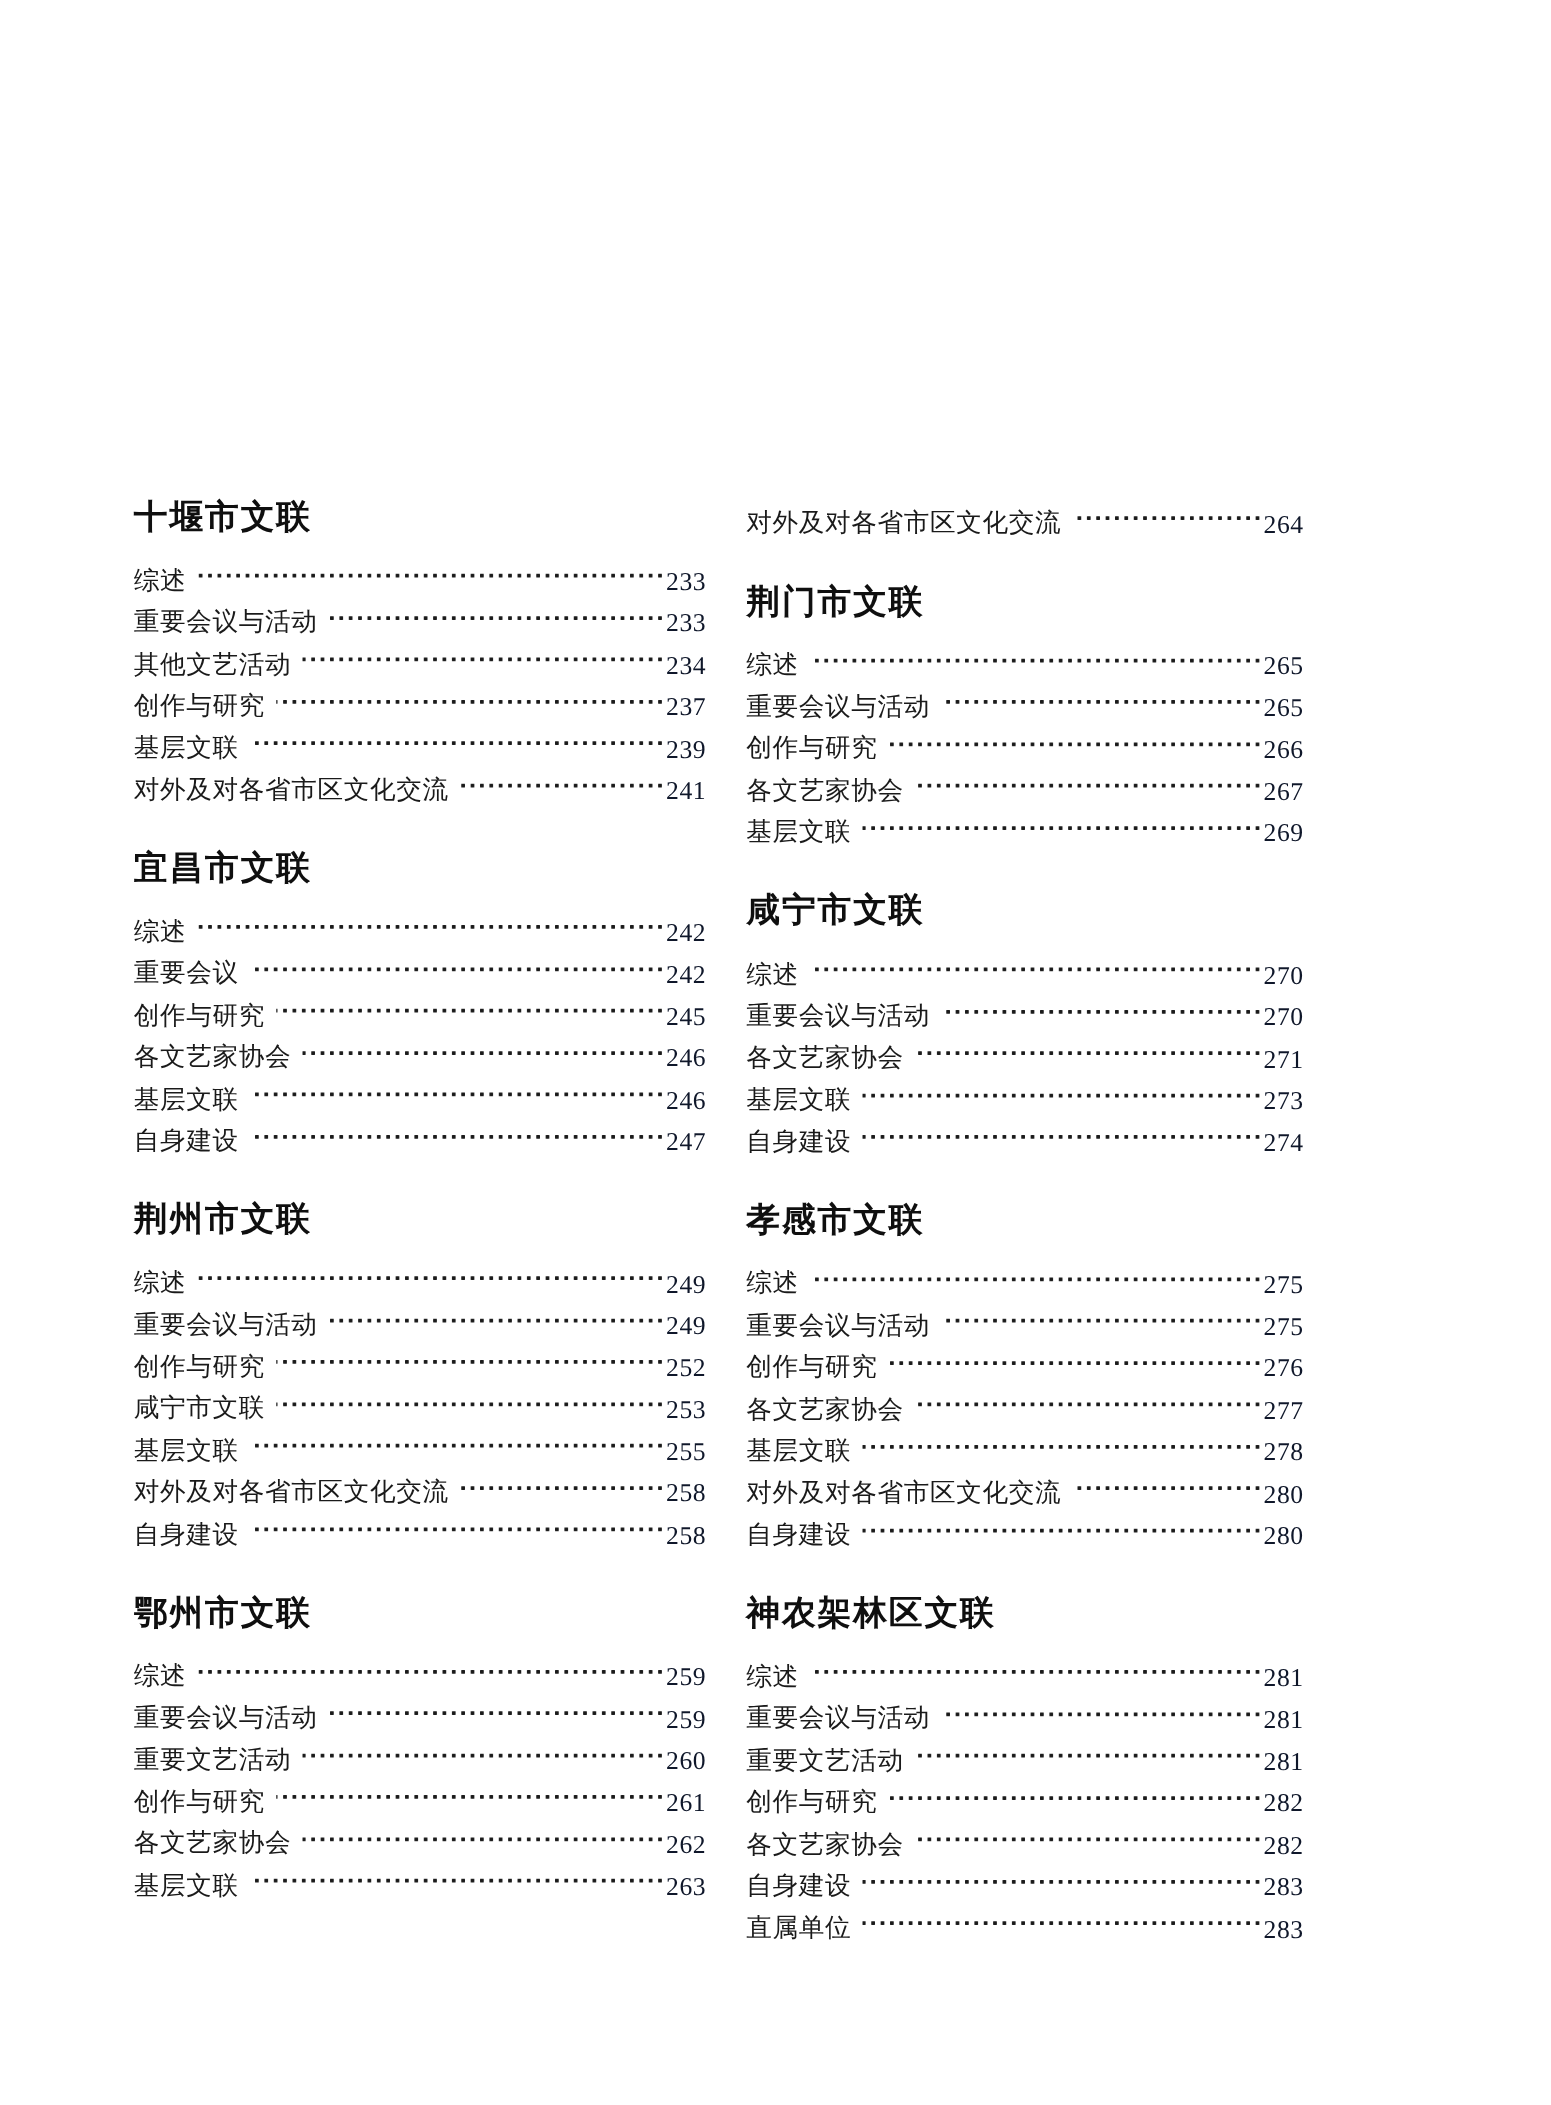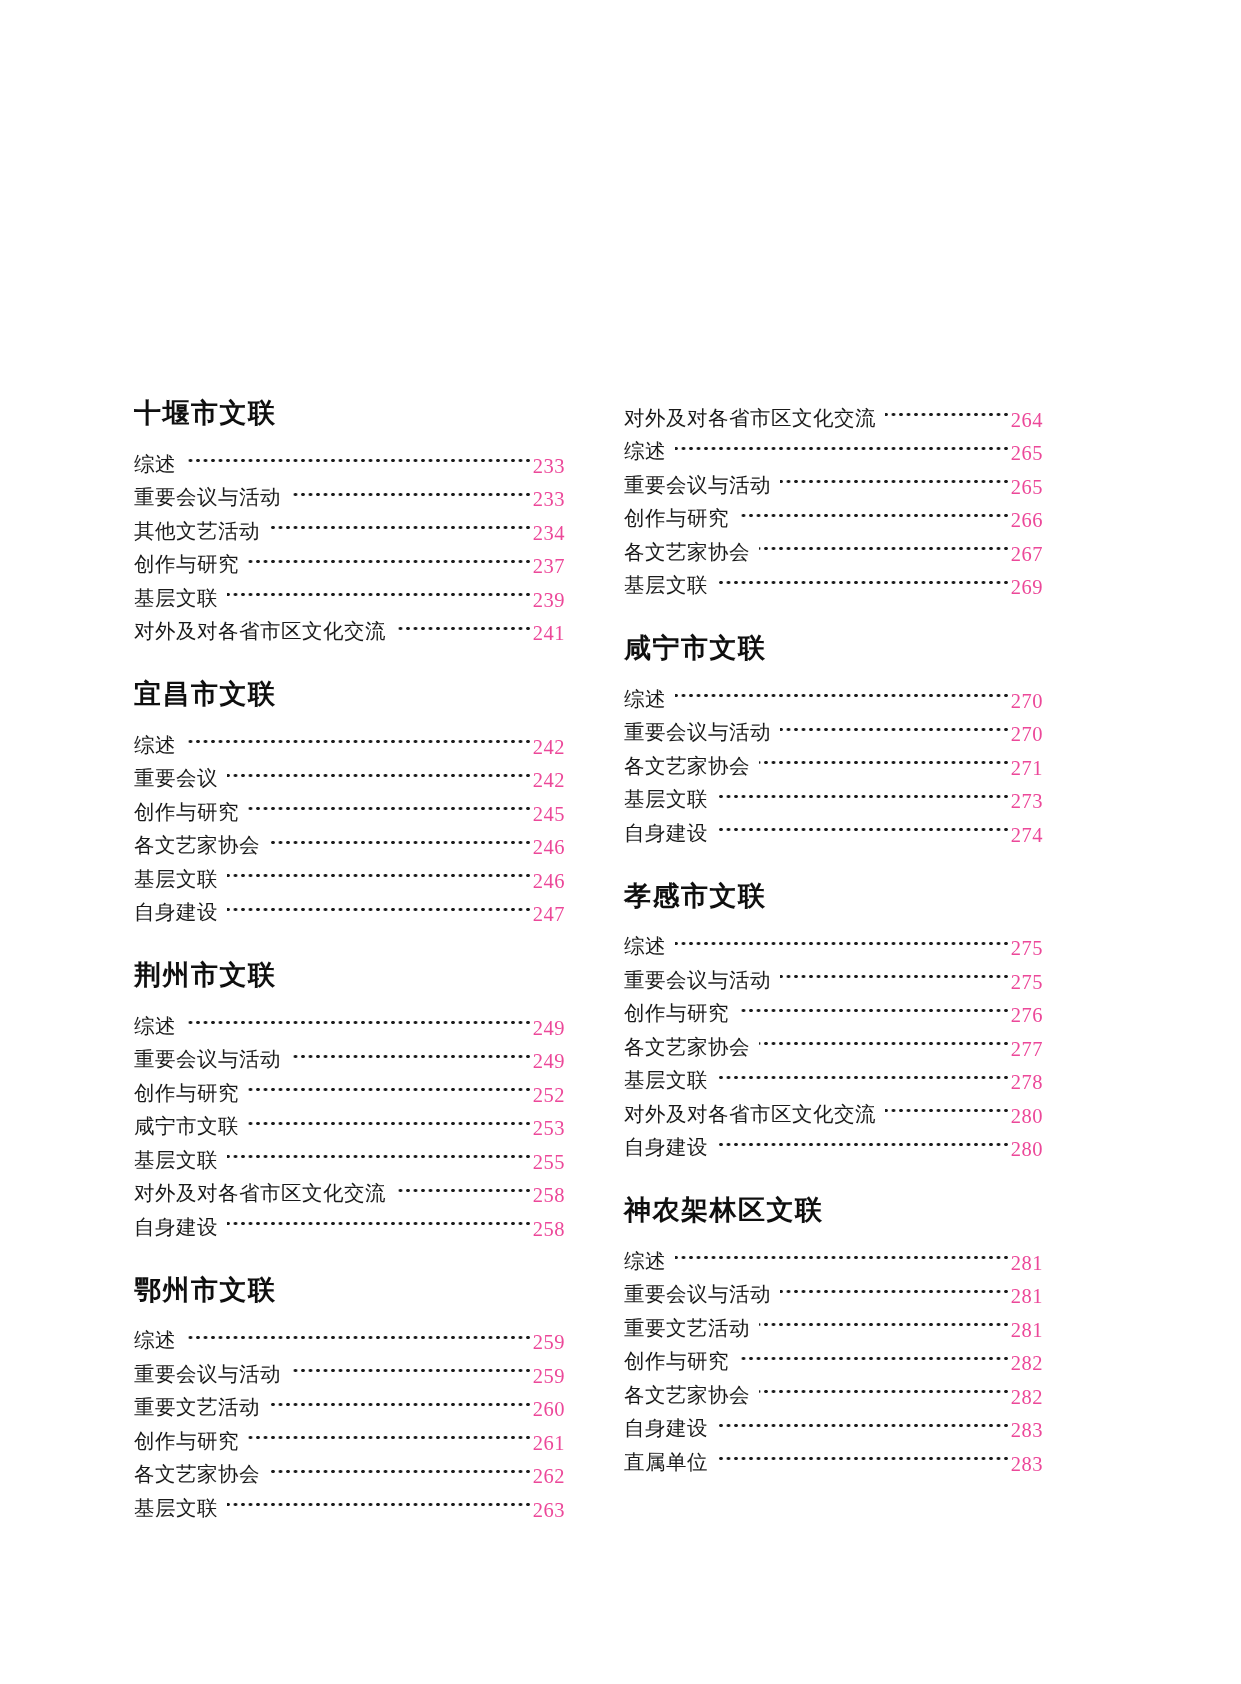--- a/index.html
+++ b/index.html
@@ -14,21 +14,21 @@
   .toc {
     position: absolute;
     left: 107px;
     top: 398px;
     width: 936px;
     display: grid;
     grid-template-columns: 458px 446px;
     column-gap: 32px;
     align-items: start;
   }
-  .column { min-width: 0; margin-left: 27px; }
+  .column { min-width: 0; }
   .section-heading {
     font-family: "Liberation Sans", sans-serif;
     font-weight: 700;
     font-size: 27px;
     line-height: 30px;
     color: #0f0f0f;
     letter-spacing: 1.5px;
     margin: 34px 0 16px 0;
   }
   .column > .section-heading:first-child { margin-top: 0; }
@@ -51,21 +51,21 @@
     margin: 0 1px 0 9px;
     background-image: radial-gradient(circle, #1b1b1b 1.55px, rgba(0,0,0,0) 1.9px);
     background-size: 7.5px 9px;
     background-repeat: repeat-x;
     background-position: right center;
   }
   .entry-page {
     flex: 0 0 auto;
     font-family: "Liberation Serif", serif;
     letter-spacing: 0.5px;
-    color: #ec4899;
+    color: #0f172a;
   }
 </style>
 </head>
 <body>
 
 <div class="page">
   <div class="toc">
     <div class="column">
         <div class="section-heading">十堰市文联</div>
         <div class="entry">
@@ -196,20 +196,21 @@
           <span class="leader"></span>
           <span class="entry-page">263</span>
         </div>
       </div>
     <div class="column">
         <div class="entry">
           <span class="entry-label">对外及对各省市区文化交流</span>
           <span class="leader"></span>
           <span class="entry-page">264</span>
         </div>
+        <div class="section-heading">荆门市文联</div>
         <div class="entry">
           <span class="entry-label">综述</span>
           <span class="leader"></span>
           <span class="entry-page">265</span>
         </div>
         <div class="entry">
           <span class="entry-label">重要会议与活动</span>
           <span class="leader"></span>
           <span class="entry-page">265</span>
         </div>

